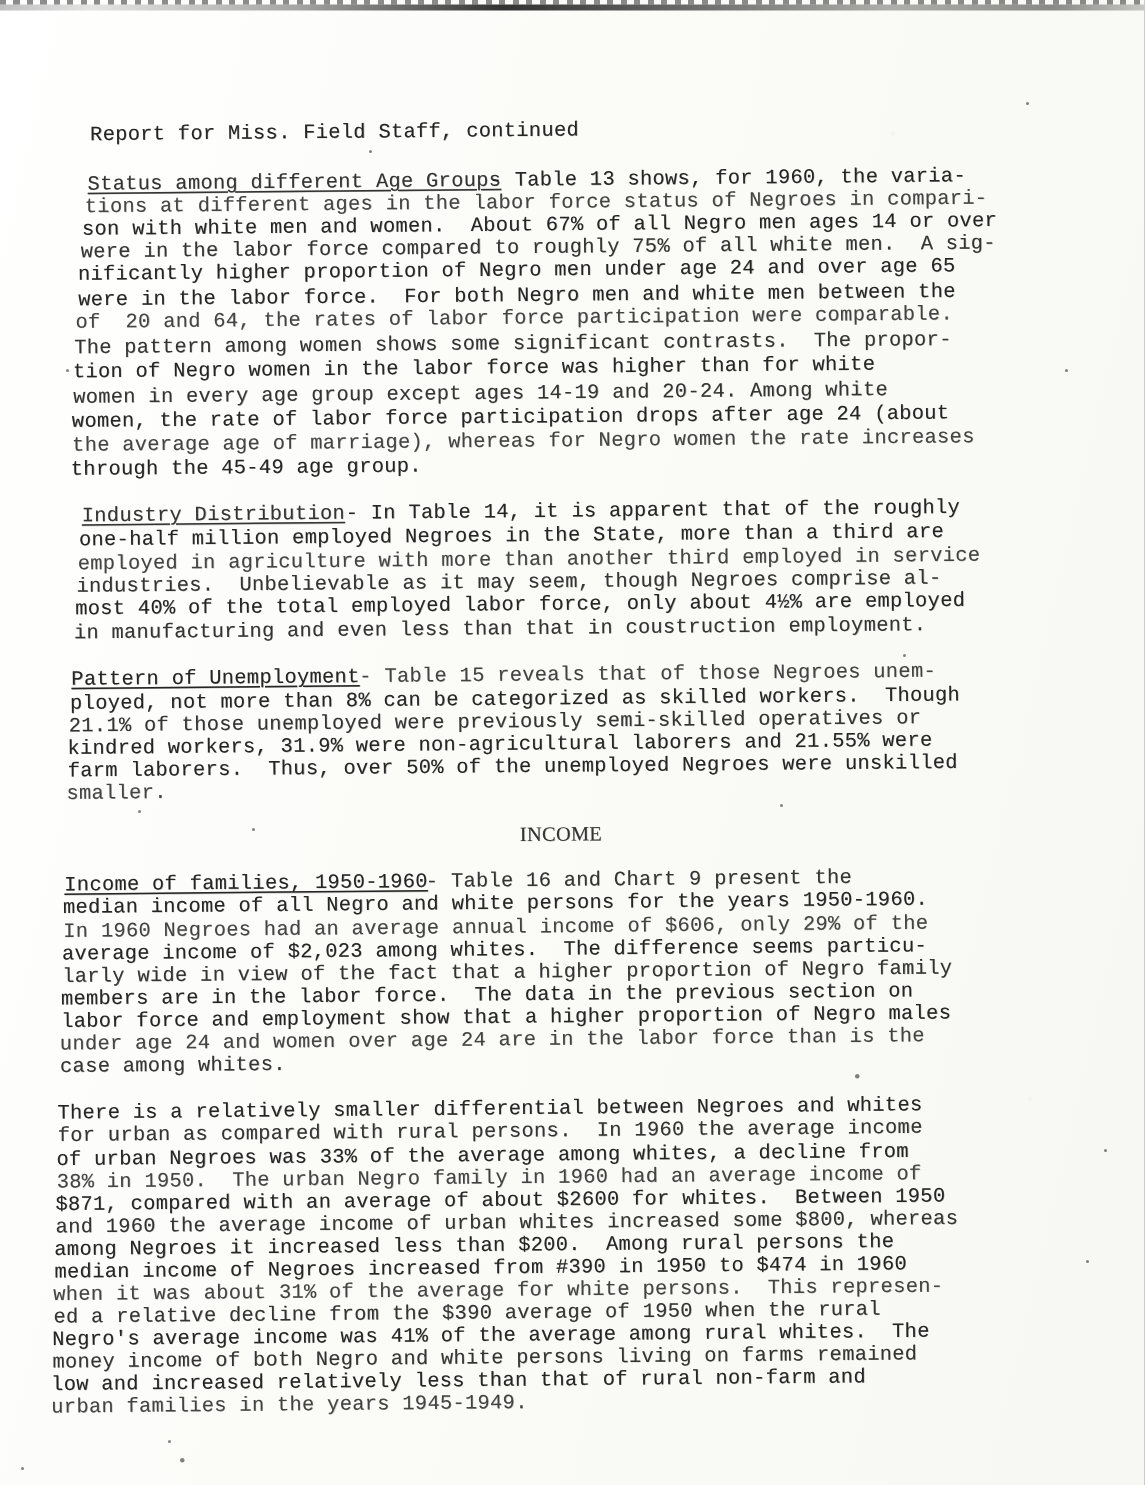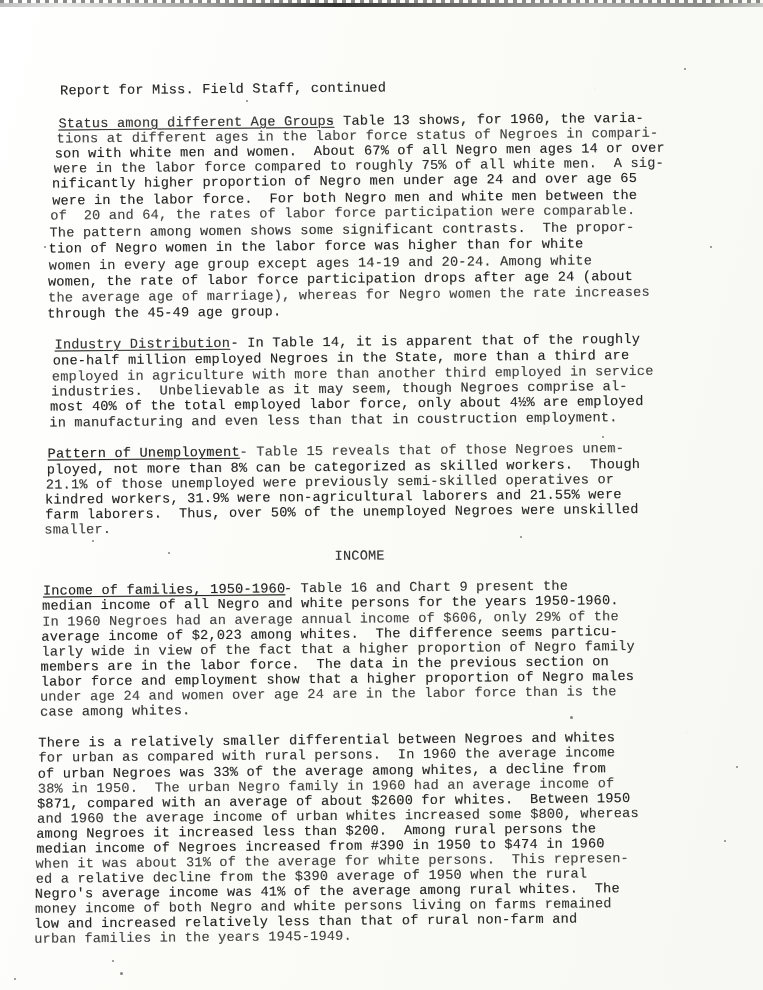--- a/index.html
+++ b/index.html
@@ -122,21 +122,21 @@
       <div class="line f2" style="left: 52px; top: 381px;">industries.  Unbelievable as it may seem, though Negroes comprise al-</div>
       <div class="line f1" style="left: 51px; top: 396px;">most 40% of the total employed labor force, only about 4½% are employed</div>
       <div class="line f2" style="left: 50px; top: 412px;">in manufacturing and even less than that in coustruction employment.</div>
       <div class="line f1 u" style="left: 48px; top: 443px;">Pattern of Unemployment</div>
       <div class="line f3" style="left: 240px; top: 443px;">- Table 15 reveals that of those Negroes unem-</div>
       <div class="line f1" style="left: 47px; top: 459px;">ployed, not more than 8% can be categorized as skilled workers.  Though</div>
       <div class="line f2" style="left: 46px; top: 474px;">21.1% of those unemployed were previously semi-skilled operatives or</div>
       <div class="line f1" style="left: 45px; top: 489px;">kindred workers, 31.9% were non-agricultural laborers and 21.55% were</div>
       <div class="line f1" style="left: 45px; top: 504px;">farm laborers.  Thus, over 50% of the unemployed Negroes were unskilled</div>
       <div class="line f3" style="left: 44px; top: 519px;">smaller.</div>
-      <div class="line f2" style="left: 334px; top: 548px;">INCOME</div>
+      <div class="line f2" style="left: 346px; top: 548px; font-family: Liberation Serif, serif;">INCOME</div>
       <div class="line f1 u" style="left: 42px; top: 580px;">Income of families, 1950-1960</div>
       <div class="line f2" style="left: 283px; top: 580px;">- Table 16 and Chart 9 present the</div>
       <div class="line f1" style="left: 41px; top: 595px;">median income of all Negro and white persons for the years 1950-1960.</div>
       <div class="line f3" style="left: 41px; top: 611px;">In 1960 Negroes had an average annual income of $606, only 29% of the</div>
       <div class="line f1" style="left: 40px; top: 626px;">average income of $2,023 among whites.  The difference seems particu-</div>
       <div class="line f2" style="left: 40px; top: 641px;">larly wide in view of the fact that a higher proportion of Negro family</div>
       <div class="line f1" style="left: 39px; top: 656px;">members are in the labor force.  The data in the previous section on</div>
       <div class="line f1" style="left: 39px; top: 671px;">labor force and employment show that a higher proportion of Negro males</div>
       <div class="line f3" style="left: 38px; top: 686px;">under age 24 and women over age 24 are in the labor force than is the</div>
       <div class="line f2" style="left: 38px; top: 701px;">case among whites.</div>

